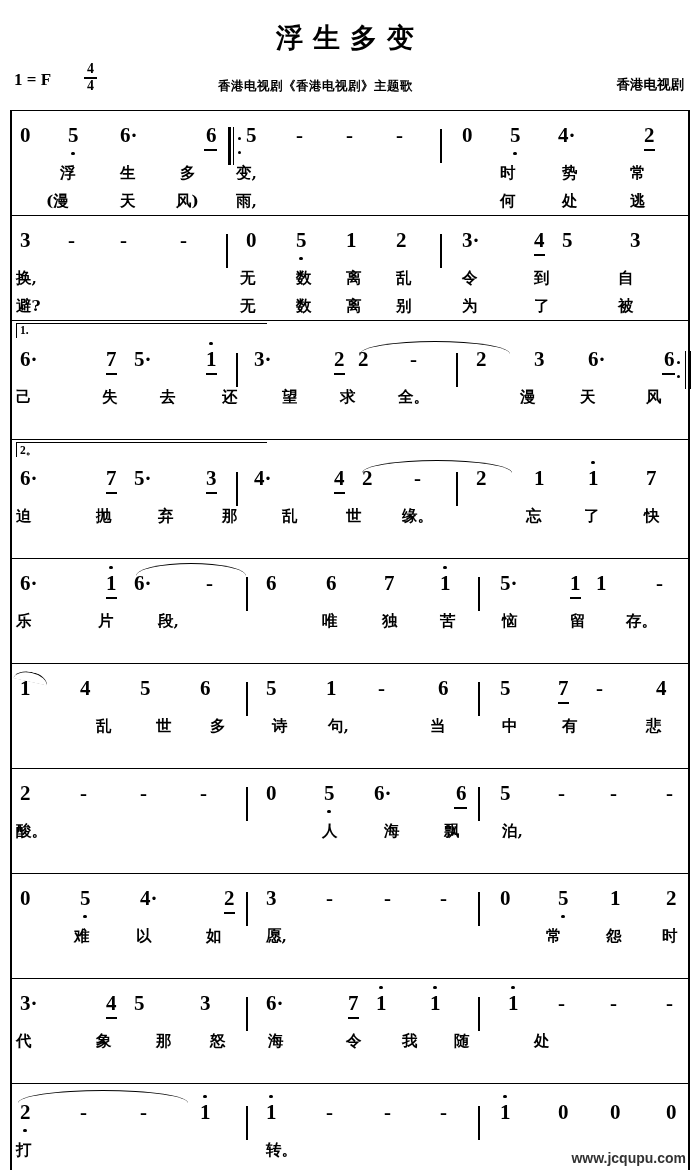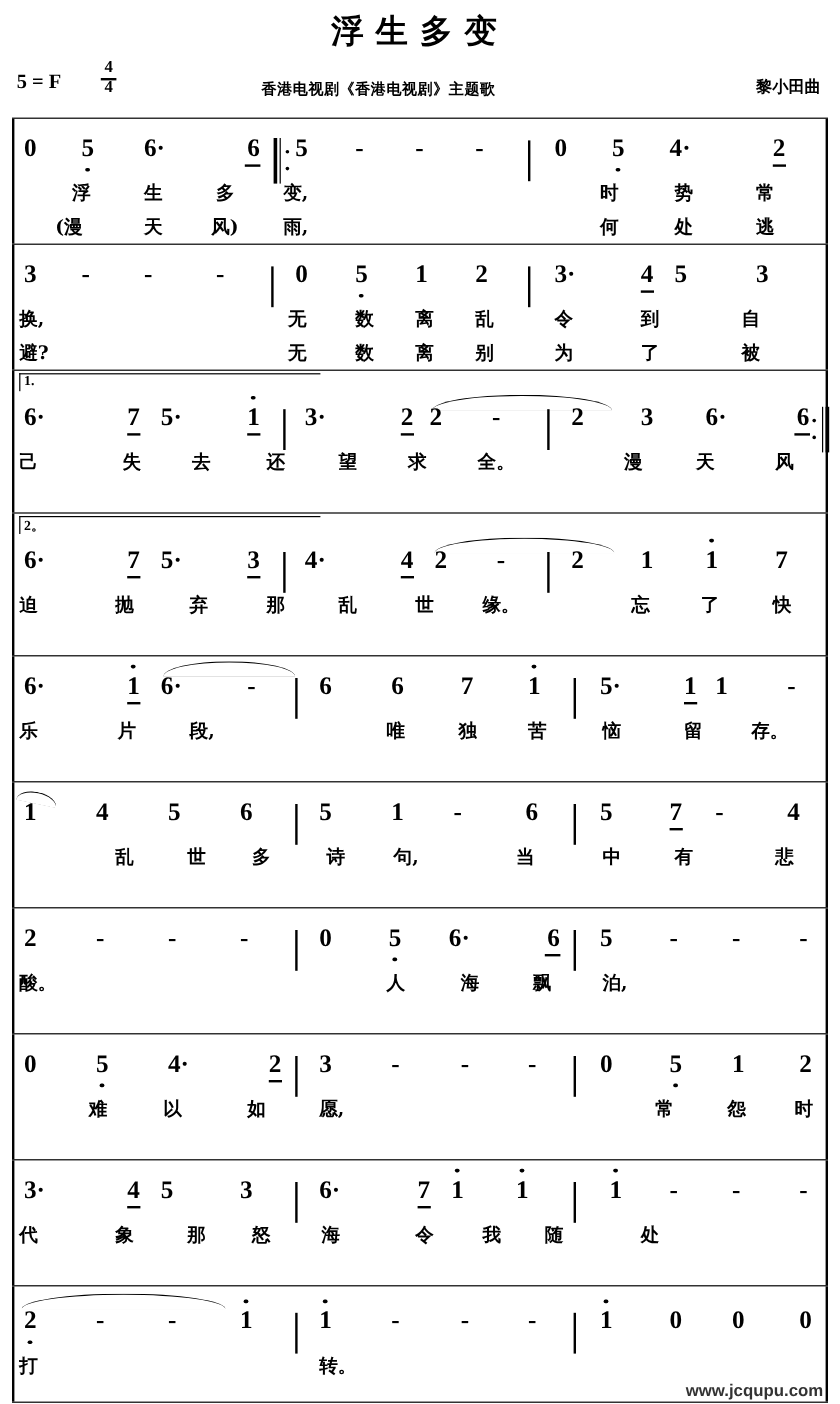--- a/index.html
+++ b/index.html
@@ -12,21 +12,21 @@
     overflow:hidden;
   }
   .sheet{position:relative;width:700px;height:1170px;}
 
   
   .title{
     text-align:center;
     font-size:27px;
     font-weight:bold;
     letter-spacing:10px;
-    padding-top:8px;
+    padding-top:20px;
     font-family:"DejaVu Serif", serif;
   }
   .hdr-row{
     position:relative;
     height:44px;
     margin-top:6px;
   }
   .key{
     position:absolute;left:14px;top:8px;
     font-size:17px;font-weight:bold;
@@ -149,27 +149,27 @@
   }
 </style>
 </head>
 <body>
 
 <div class="sheet">
 
   <div class="title">浮生多变</div>
 
   <div class="hdr-row">
-    <div class="key">5 = F</div>
+    <div class="key">1 = F</div>
     <div class="meter">
       <span class="num">4</span>
       <span class="den">4</span>
     </div>
     <div class="subtitle">香港电视剧《香港电视剧》主题歌</div>
-    <div class="composer">黎小田曲</div>
+    <div class="composer">香港电视剧</div>
   </div>
 
   <div class="system" style="margin-top:4px;">
     <div class="edge-l"></div>
     <div class="edge-r"></div>
     <div class="notes">
       <span class="n" style="left:10px;">0</span>
       <span class="n dotdn" style="left:58px;">5</span>
       <span class="n" style="left:110px;">6·</span>
       <span class="n u1 dotdn" style="left:196px;">6</span>

